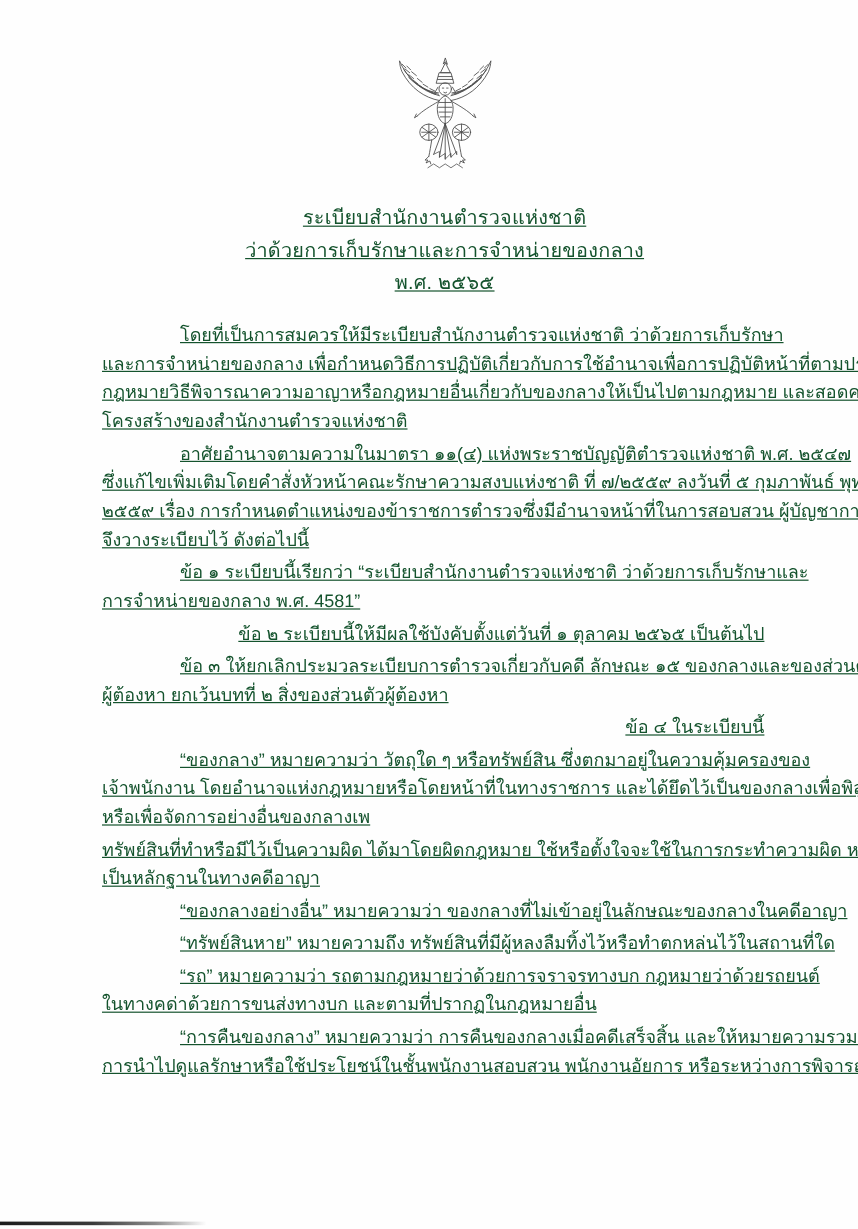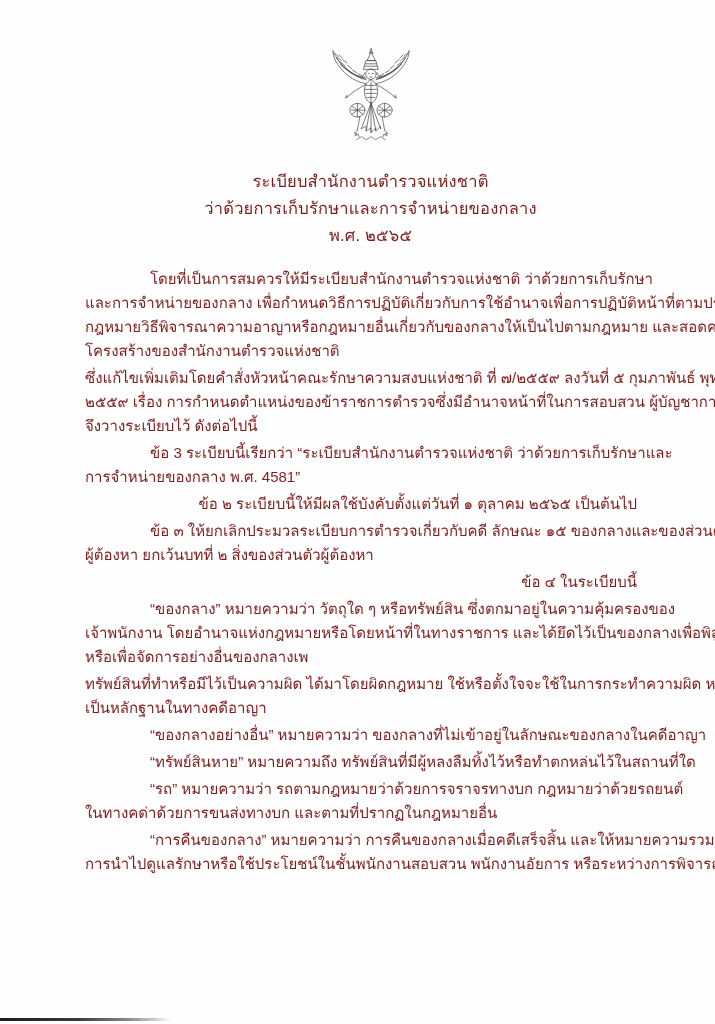--- a/index.html
+++ b/index.html
@@ -51,21 +51,21 @@
     left: 0;
     bottom: 3px;
     width: 172px;
     height: 3px;
     background: linear-gradient(to right, #1c1c1c 0%, #3a3a3a 45%, #8a8a8a 75%, rgba(255,255,255,0) 100%);
   }
 </style>
 </head>
 <body>
 
-<div class="page" style="color: #7f1d1d;">
+<div class="page" style="color: #14532d; text-decoration: underline;">
 
   <div class="header">
 
     <div class="emblem">
       
       <svg viewBox="0 0 120 130" fill="none" stroke="#4a4a4a" stroke-width="0.9" stroke-linecap="round">
 
         <path d="M60 2 L58 8 L60 5.5 L62 8 Z"></path>
         <path d="M60 7 L55 17 L65 17 Z"></path>
         <path d="M54 17 L66 17 L69 28 L51 28 Z"></path>
@@ -124,26 +124,27 @@
   </div>
 
   <div class="body-text">
       <div class="para">
         <div class="line indent">โดยที่เป็นการสมควรให้มีระเบียบสำนักงานตำรวจแห่งชาติ ว่าด้วยการเก็บรักษา</div>
         <div class="line">และการจำหน่ายของกลาง เพื่อกำหนดวิธีการปฏิบัติเกี่ยวกับการใช้อำนาจเพื่อการปฏิบัติหน้าที่ตามประมวล</div>
         <div class="line">กฎหมายวิธีพิจารณาความอาญาหรือกฎหมายอื่นเกี่ยวกับของกลางให้เป็นไปตามกฎหมาย และสอดคล้องกับ</div>
         <div class="line">โครงสร้างของสำนักงานตำรวจแห่งชาติ</div>
       </div>
       <div class="para">
+        <div class="line indent">อาศัยอำนาจตามความในมาตรา ๑๑(๔) แห่งพระราชบัญญัติตำรวจแห่งชาติ พ.ศ. ๒๕๔๗</div>
         <div class="line">ซึ่งแก้ไขเพิ่มเติมโดยคำสั่งหัวหน้าคณะรักษาความสงบแห่งชาติ ที่ ๗/๒๕๕๙ ลงวันที่ ๕ กุมภาพันธ์ พุทธศักราช</div>
         <div class="line">๒๕๕๙ เรื่อง การกำหนดตำแหน่งของข้าราชการตำรวจซึ่งมีอำนาจหน้าที่ในการสอบสวน ผู้บัญชาการตำรวจแห่งชาติ</div>
         <div class="line">จึงวางระเบียบไว้ ดังต่อไปนี้</div>
       </div>
       <div class="para">
-        <div class="line indent">ข้อ 3 ระเบียบนี้เรียกว่า “ระเบียบสำนักงานตำรวจแห่งชาติ ว่าด้วยการเก็บรักษาและ</div>
+        <div class="line indent">ข้อ ๑ ระเบียบนี้เรียกว่า “ระเบียบสำนักงานตำรวจแห่งชาติ ว่าด้วยการเก็บรักษาและ</div>
         <div class="line">การจำหน่ายของกลาง พ.ศ. 4581”</div>
       </div>
       <div class="para">
         <div class="line indent">ข้อ ๒ ระเบียบนี้ให้มีผลใช้บังคับตั้งแต่วันที่ ๑ ตุลาคม ๒๕๖๕ เป็นต้นไป</div>
       </div>
       <div class="para">
         <div class="line indent">ข้อ ๓ ให้ยกเลิกประมวลระเบียบการตำรวจเกี่ยวกับคดี ลักษณะ ๑๕ ของกลางและของส่วนตัว</div>
         <div class="line">ผู้ต้องหา ยกเว้นบทที่ ๒ สิ่งของส่วนตัวผู้ต้องหา</div>
       </div>
       <div class="para">

